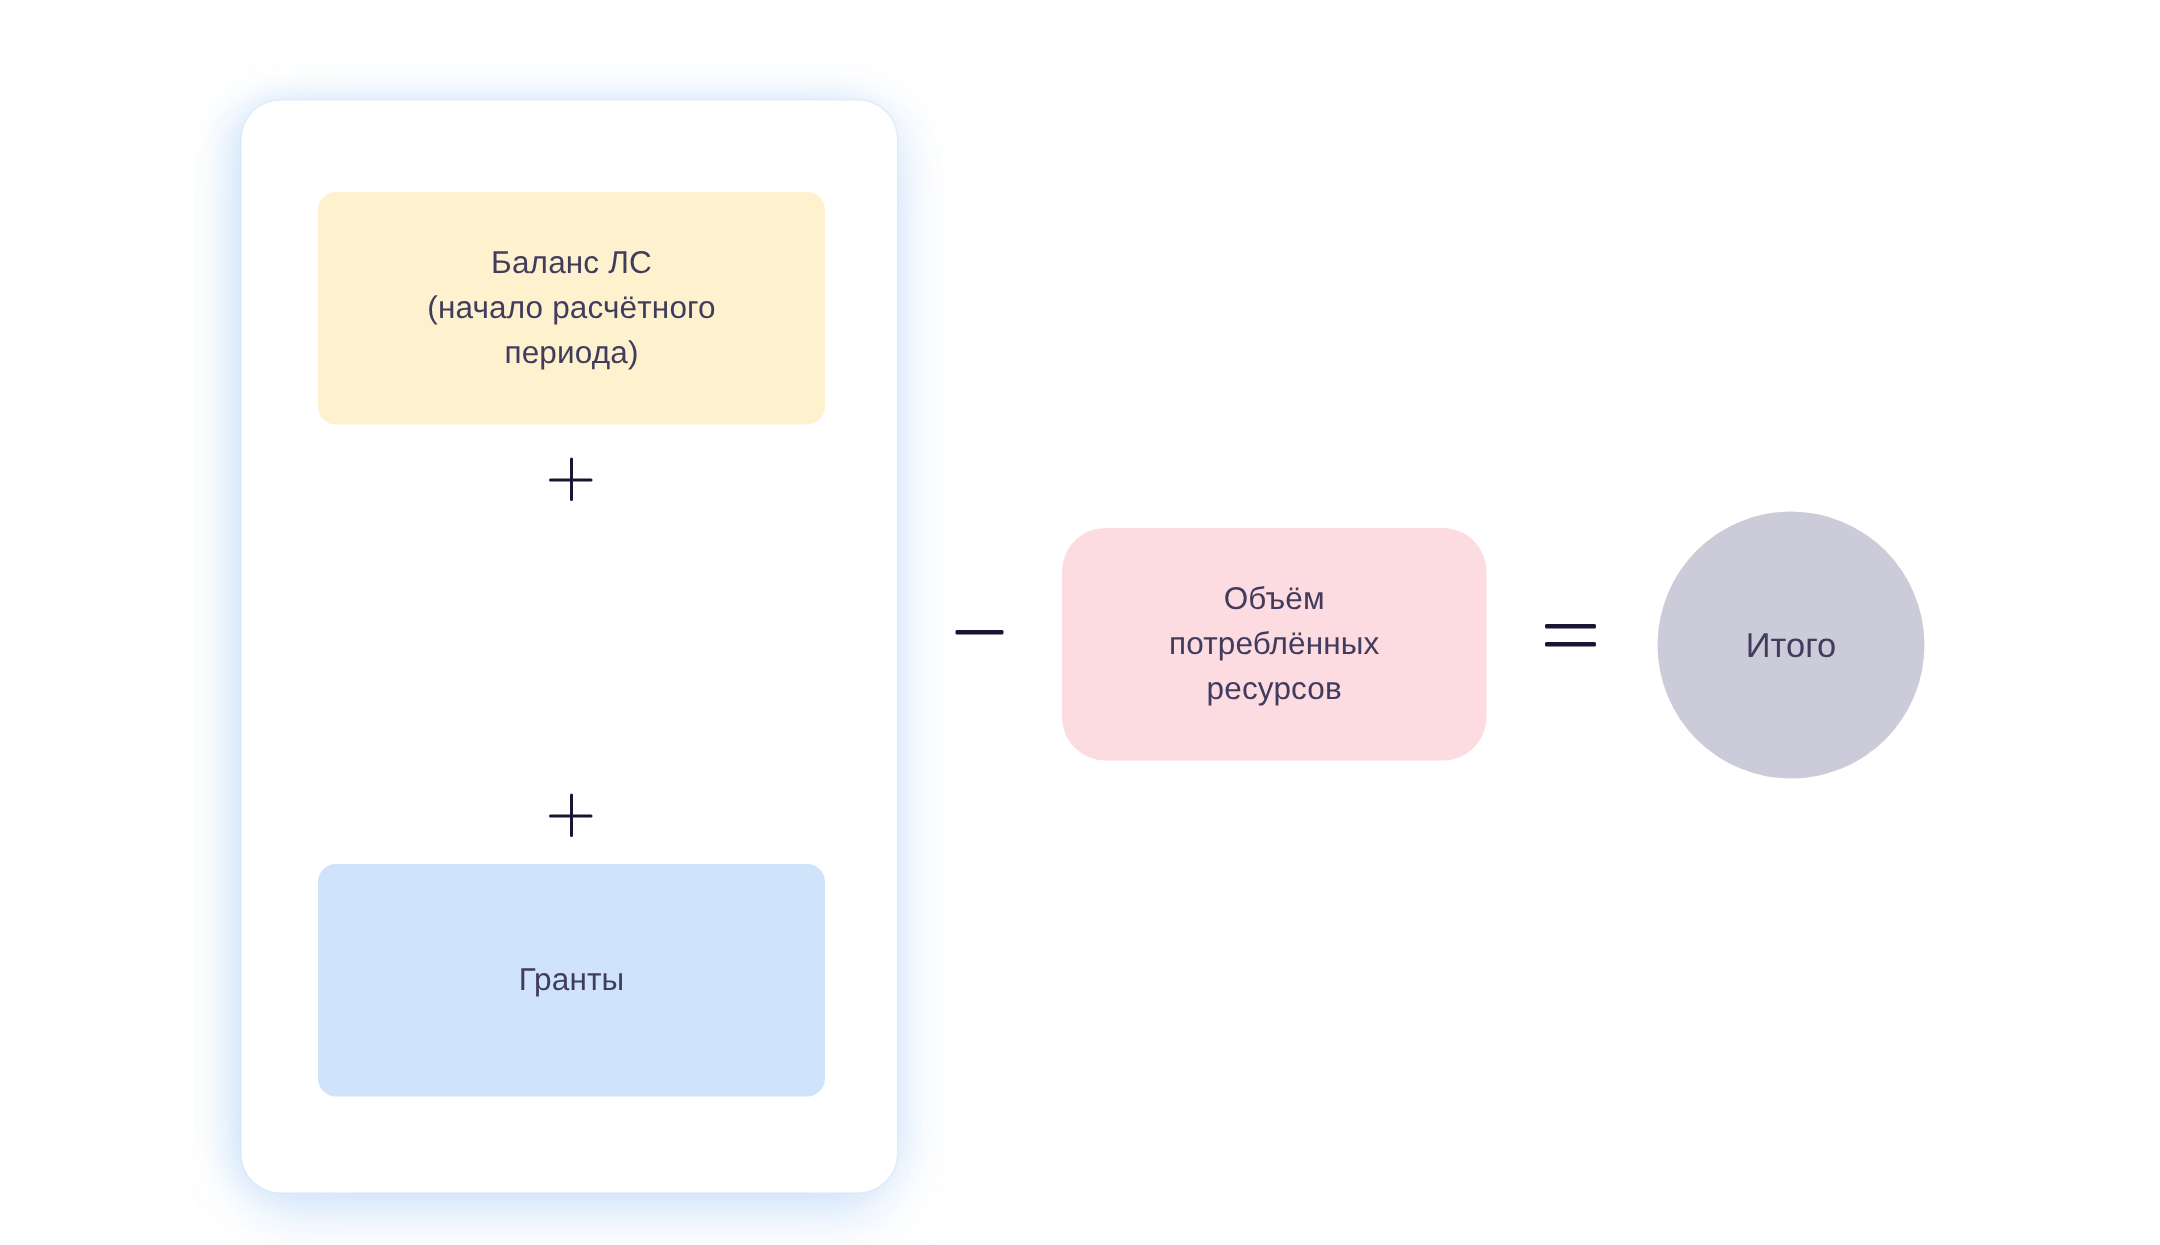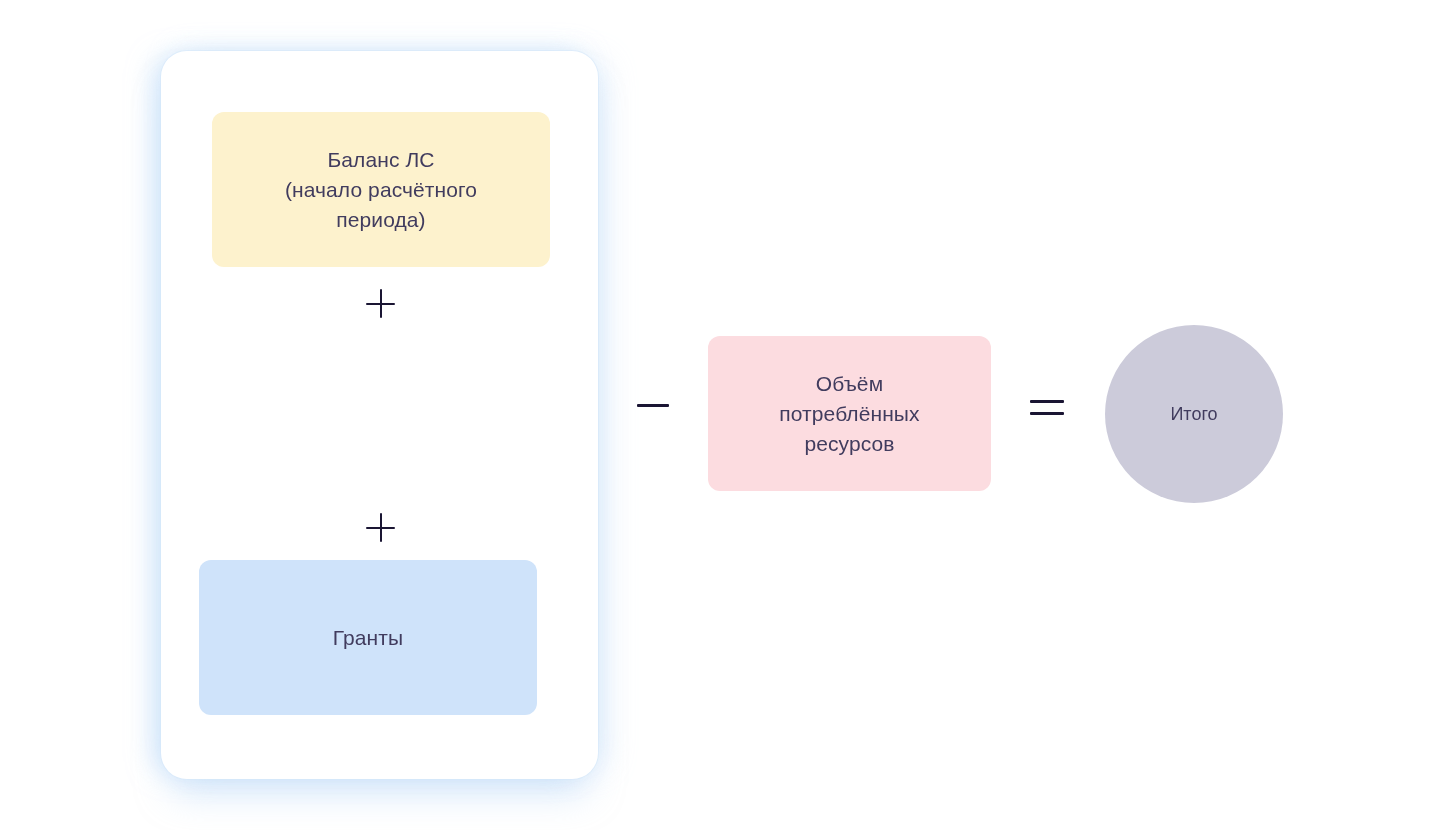--- a/index.html
+++ b/index.html
@@ -14,20 +14,21 @@
     font-family: "Liberation Sans", "DejaVu Sans", sans-serif;
     overflow: hidden;
     position: relative;
   }
 
   .stage {
     position: absolute;
     inset: 0;
     width: 1440px;
     height: 628px;
+    margin-top: 16px;
   }
 
   
   .panel {
     position: absolute;
     left: 161px;
     top: 51px;
     width: 437px;
     height: 728px;
     background: #ffffff;
@@ -67,49 +68,50 @@
 
   .card-credits {
     left: 212px;
     top: 336px;
     width: 338px;
     height: 155px;
     background: #eaf2d8;
   }
 
   .card-grants {
-    left: 199px;
+    left: 212px;
     top: 560px;
     width: 338px;
     height: 155px;
     background: #cfe3fa;
   }
 
   .card-consumed {
     left: 708px;
     top: 336px;
     width: 283px;
     height: 155px;
     background: #fcdce0;
+    border-radius: 29px;
   }
 
   
   .circle-total {
     position: absolute;
     left: 1105px;
     top: 325px;
     width: 178px;
     height: 178px;
     border-radius: 50%;
     background: #cccbda;
     display: flex;
     align-items: center;
     justify-content: center;
     color: #413c5e;
-    font-size: 18px;
+    font-size: 23px;
     line-height: 30px;
     text-align: center;
     box-sizing: border-box;
   }
 
   
   .op {
     position: absolute;
   }
   .op-bar {

